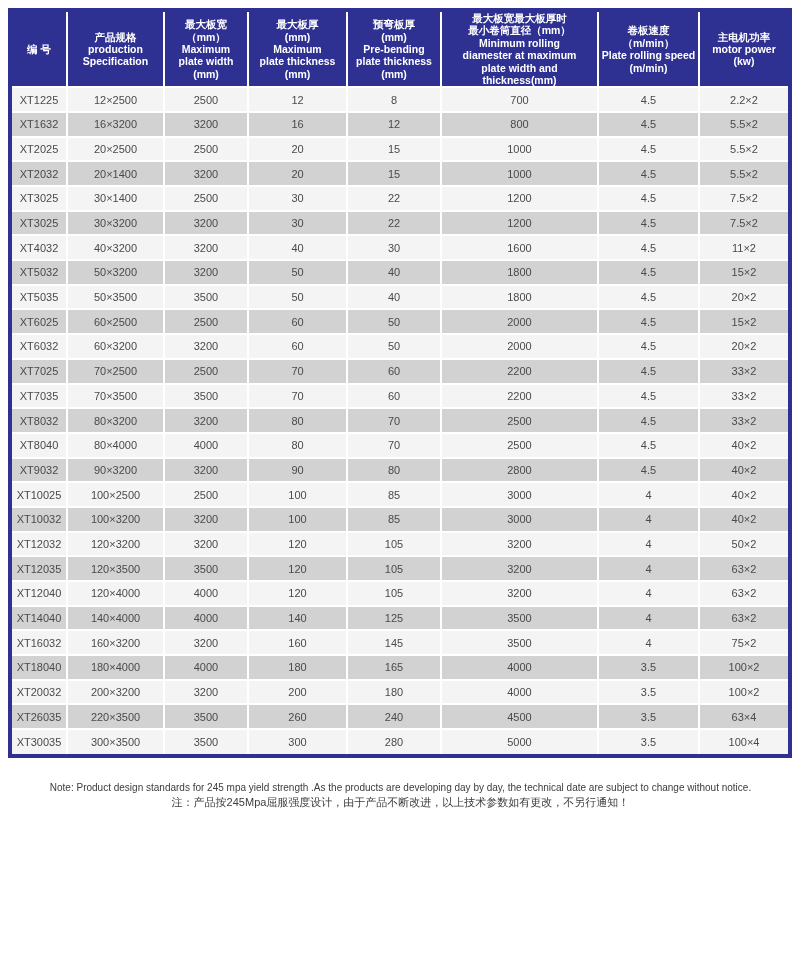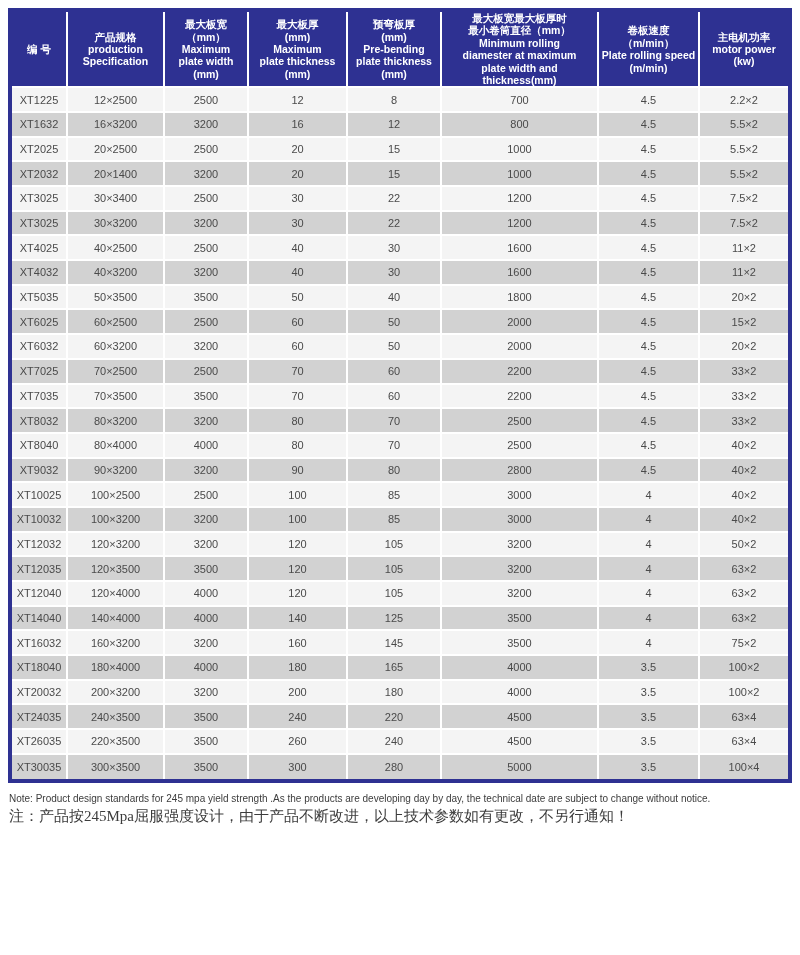--- a/index.html
+++ b/index.html
@@ -61,33 +61,33 @@
   col.c1 { width: 55px; }
   col.c2 { width: 97px; }
   col.c3 { width: 84px; }
   col.c4 { width: 99px; }
   col.c5 { width: 94px; }
   col.c6 { width: 157px; }
   col.c7 { width: 101px; }
   col.c8 { width: 89px; }
 
   .notes {
-    margin-top: 9px;
+    margin-top: 23px;
     padding-left: 1px;
+    text-align: center;
   }
   .note-en {
     font-size: 10px;
     color: #3c3c3c;
     line-height: 1.45;
   }
   .note-zh {
-    font-size: 15px;
+    font-size: 11px;
     color: #3c3c3c;
     line-height: 1.45;
-    font-family: Liberation Serif, serif;
   }
 </style>
 </head>
 <body>
 
 <div class="page">
   <div class="table-wrap">
     <table class="spec">
       <colgroup>
         <col class="c1">
@@ -171,66 +171,66 @@
             <td>20×1400</td>
             <td>3200</td>
             <td>20</td>
             <td>15</td>
             <td>1000</td>
             <td>4.5</td>
             <td>5.5×2</td>
           </tr>
           <tr>
             <td>XT3025</td>
-            <td>30×3400</td>
+            <td>30×1400</td>
             <td>2500</td>
             <td>30</td>
             <td>22</td>
             <td>1200</td>
             <td>4.5</td>
             <td>7.5×2</td>
           </tr>
           <tr>
             <td>XT3025</td>
             <td>30×3200</td>
             <td>3200</td>
             <td>30</td>
             <td>22</td>
             <td>1200</td>
             <td>4.5</td>
             <td>7.5×2</td>
           </tr>
           <tr>
-            <td>XT4025</td>
-            <td>40×2500</td>
-            <td>2500</td>
+            <td>XT4032</td>
+            <td>40×3200</td>
+            <td>3200</td>
             <td>40</td>
             <td>30</td>
             <td>1600</td>
             <td>4.5</td>
             <td>11×2</td>
           </tr>
           <tr>
-            <td>XT4032</td>
-            <td>40×3200</td>
-            <td>3200</td>
-            <td>40</td>
-            <td>30</td>
-            <td>1600</td>
-            <td>4.5</td>
-            <td>11×2</td>
-          </tr>
-          <tr>
-            <td>XT5035</td>
-            <td>50×3500</td>
-            <td>3500</td>
+            <td>XT5032</td>
+            <td>50×3200</td>
+            <td>3200</td>
             <td>50</td>
             <td>40</td>
             <td>1800</td>
             <td>4.5</td>
+            <td>15×2</td>
+          </tr>
+          <tr>
+            <td>XT5035</td>
+            <td>50×3500</td>
+            <td>3500</td>
+            <td>50</td>
+            <td>40</td>
+            <td>1800</td>
+            <td>4.5</td>
             <td>20×2</td>
           </tr>
           <tr>
             <td>XT6025</td>
             <td>60×2500</td>
             <td>2500</td>
             <td>60</td>
             <td>50</td>
             <td>2000</td>
             <td>4.5</td>
@@ -378,30 +378,20 @@
           </tr>
           <tr>
             <td>XT20032</td>
             <td>200×3200</td>
             <td>3200</td>
             <td>200</td>
             <td>180</td>
             <td>4000</td>
             <td>3.5</td>
             <td>100×2</td>
-          </tr>
-          <tr>
-            <td>XT24035</td>
-            <td>240×3500</td>
-            <td>3500</td>
-            <td>240</td>
-            <td>220</td>
-            <td>4500</td>
-            <td>3.5</td>
-            <td>63×4</td>
           </tr>
           <tr>
             <td>XT26035</td>
             <td>220×3500</td>
             <td>3500</td>
             <td>260</td>
             <td>240</td>
             <td>4500</td>
             <td>3.5</td>
             <td>63×4</td>

